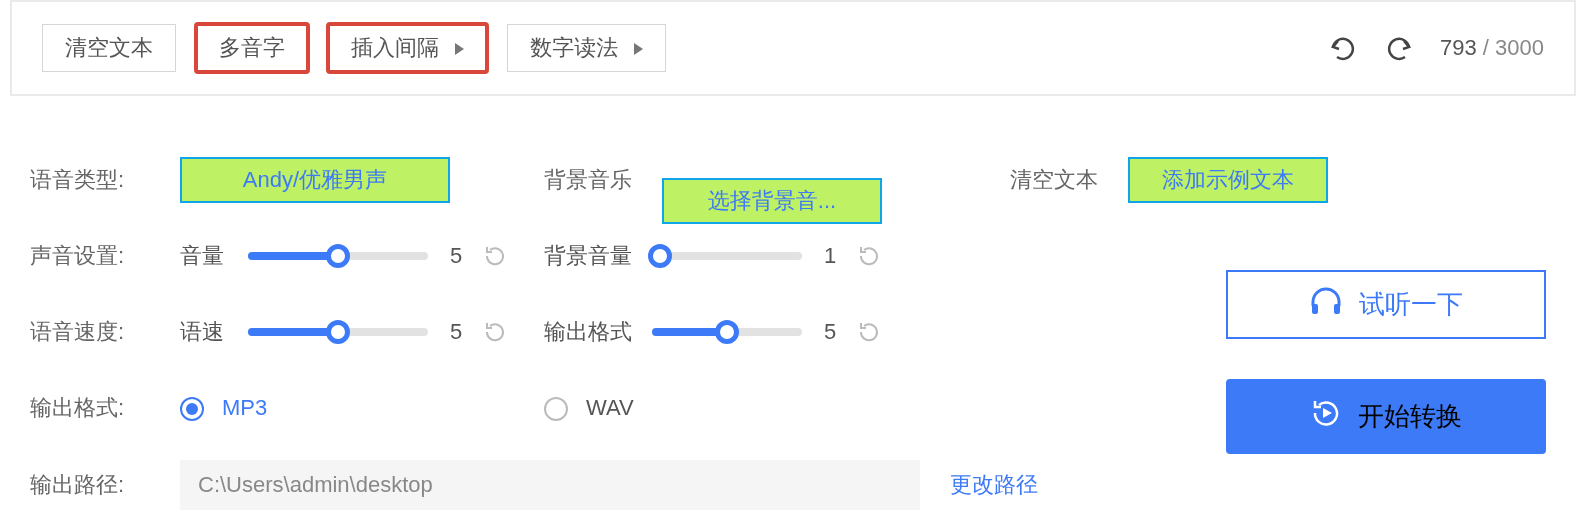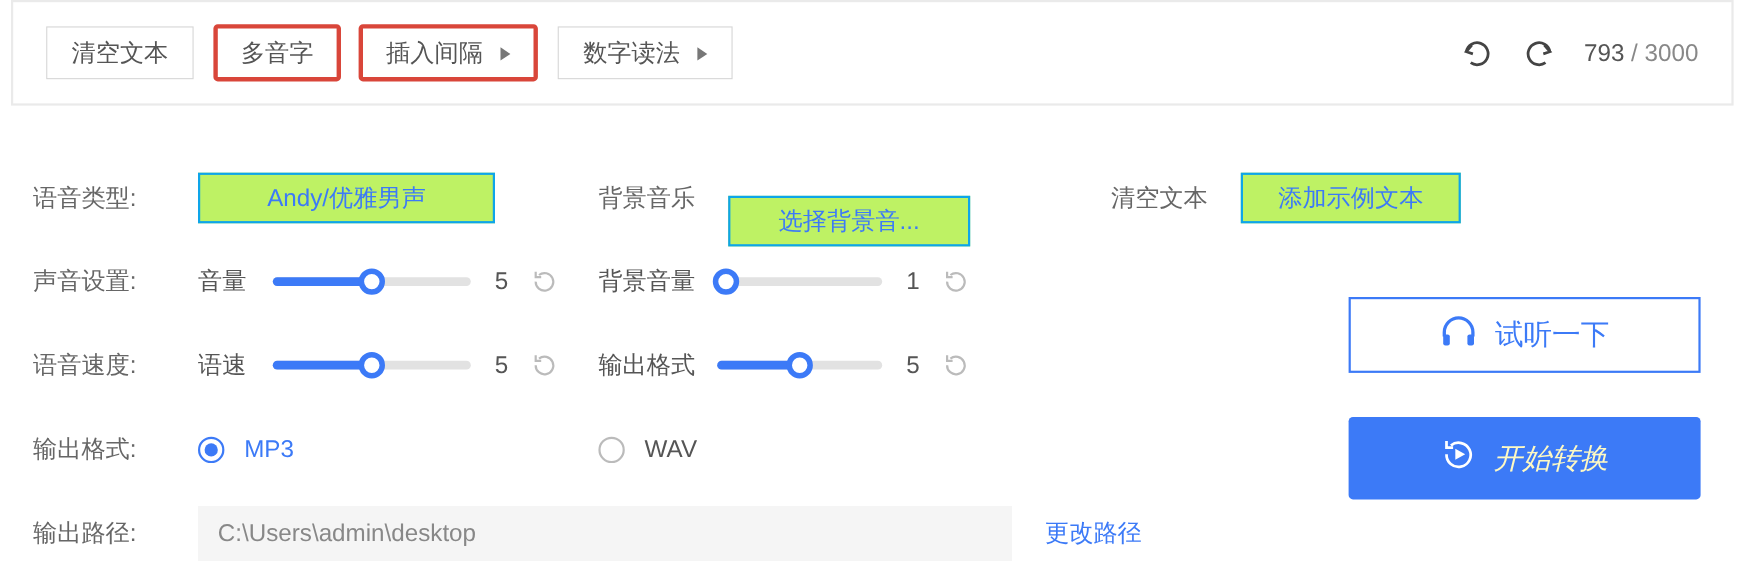--- a/index.html
+++ b/index.html
@@ -143,27 +143,26 @@
     padding: 14px 0;
     font-size: 26px;
     display: flex; align-items: center; justify-content: center; gap: 16px;
     cursor: pointer;
     margin-bottom: 40px;
   }
   .big-solid {
     width: 100%;
     border: none;
     background: #3c7af7;
-    color: #fef9c3;
+    color: #000000;
     padding: 18px 0;
     font-size: 26px;
     display: flex; align-items: center; justify-content: center; gap: 16px;
     cursor: pointer;
     border-radius: 4px;
-    font-style: italic;
   }
 </style>
 </head>
 <body>
 
 <div class="toolbar">
   <div class="tb-left">
     <button class="tb-btn">清空文本</button>
     <button class="tb-btn hl-red">多音字</button>
     <button class="tb-btn hl-red">

